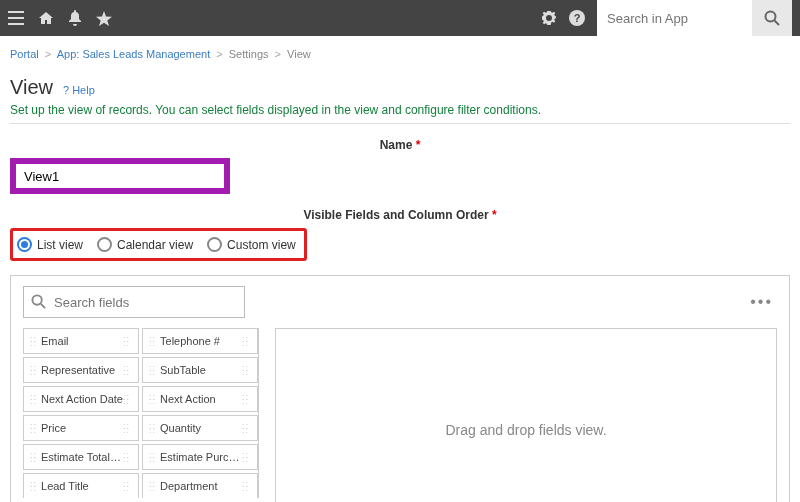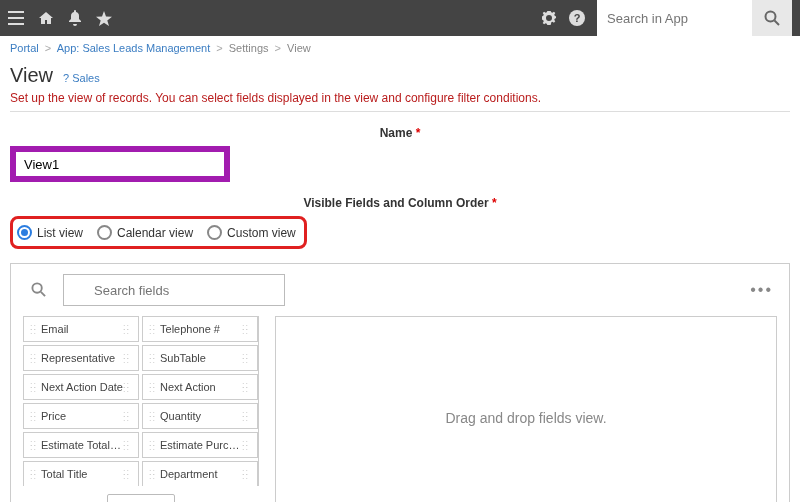--- a/index.html
+++ b/index.html
@@ -6,46 +6,46 @@
   body { font-family: Arial, Helvetica, sans-serif; font-size: 12px; color: #333; background: #fff; width: 800px; }
   
   .topbar { background: #444; height: 36px; display: flex; align-items: center; padding: 0 8px; }
   .topbar-left { display: flex; align-items: center; gap: 14px; flex: 1; }
   .topbar-right { display: flex; align-items: center; gap: 12px; }
   .tb-icon { color: #ddd; cursor: pointer; display: flex; align-items: center; }
   .search-container { display: flex; align-items: center; background: #0c4a6e; height: 36px; }
   .search-input { border: none; height: 36px; padding: 0 10px; font-size: 13px; width: 155px; outline: none; color: #555; }
   .search-btn { background: #e8e8e8; border: none; width: 40px; height: 36px; display: flex; align-items: center; justify-content: center; cursor: pointer; }
   
-  .breadcrumb { padding: 6px 10px; font-size: 11px; color: #888; }
+  .breadcrumb { padding: 12px 10px; font-size: 11px; color: #888; }
   .breadcrumb a { color: #3b7dc2; text-decoration: none; }
   .breadcrumb .sep { color: #aaa; margin: 0 3px; }
   
   .content { padding: 4px 10px 10px 10px; }
   .page-header { display: flex; align-items: baseline; gap: 10px; margin-bottom: 4px; }
   .page-title { font-size: 20px; font-weight: normal; color: #333; }
   .help-link { color: #3b7dc2; font-size: 11px; text-decoration: none; }
-  .page-desc { font-size: 12px; color: #b91c1c; margin-bottom: 6px; }
+  .page-desc { font-size: 12px; color: #15803d; margin-bottom: 6px; }
   hr.divider { border: none; border-top: 1px solid #ddd; margin-bottom: 14px; }
   
   .field-group { margin-bottom: 14px; }
   .field-label { font-size: 12px; font-weight: bold; margin-bottom: 6px; display: block; text-align: center; }
   .req { color: #d00; }
   .name-input { width: 220px; height: 36px; padding: 0 8px; border: 6px solid #a21caf; font-size: 13px; }
   
-  .view-type-row { display: flex; gap: 14px; align-items: flex-end; padding: 6px 8px 6px 4px; border: 3px solid #e02020; border-radius: 8px; width: max-content; }
+  .view-type-row { display: flex; gap: 14px; align-items: flex-end; padding: 6px 8px 6px 4px; border: 3px solid #e02020; border-radius: 3px; width: max-content; }
   .radio-item { display: flex; align-items: center; gap: 5px; cursor: pointer; font-size: 12px; }
   .radio-circle { width: 15px; height: 15px; border: 2px solid #888; border-radius: 50%; display: flex; align-items: center; justify-content: center; }
   .radio-circle.selected { border-color: #2b7de0; }
   .radio-dot { width: 7px; height: 7px; background: #2b7de0; border-radius: 50%; }
   
   .panel { border: 1px solid #ccc; padding: 10px 12px; margin-top: 12px; position: relative; }
   .panel-top { display: flex; justify-content: space-between; align-items: center; margin-bottom: 10px; }
   .search-fields-wrap { position: relative; width: 222px; }
-  .search-fields-input { width: 100%; height: 32px; padding: 0 8px 0 30px; border: 1px solid #bbb; font-size: 13px; margin-left: 40px; }
+  .search-fields-input { width: 100%; height: 32px; padding: 0 8px 0 30px; border: 1px solid #bbb; font-size: 13px; }
   .search-fields-icon { position: absolute; left: 8px; top: 8px; color: #888; }
   .kebab { color: #888; cursor: pointer; font-size: 16px; letter-spacing: 2px; padding-right: 4px; }
   
   .cols-wrap { display: flex; gap: 16px; }
   .fields-box { width: 236px; }
   .fields-scroll { height: 170px; overflow-y: scroll; border-right: 1px solid #ccc; }
   .fields-grid { display: grid; grid-template-columns: 1fr 1fr; gap: 3px; }
   .field-chip { background: #fff; border: 1px solid #ccc; height: 26px; padding: 0 8px 0 6px; display: flex; align-items: center; justify-content: space-between; font-size: 11px; color: #444; cursor: move; white-space: nowrap; overflow: hidden; }
   .field-chip .grip { color: #ccc; font-size: 9px; line-height: 4px; letter-spacing: 1px; }
   .field-chip .txt { flex: 1; overflow: hidden; text-overflow: ellipsis; padding-left: 4px; }
@@ -114,21 +114,21 @@
   <a href="#">App: Sales Leads Management</a>
   <span class="sep">&gt;</span>
   <span>Settings</span>
   <span class="sep">&gt;</span>
   <span>View</span>
 </div>
 
 <div class="content">
   <div class="page-header">
     <h1 class="page-title">View</h1>
-    <a href="#" class="help-link">? Sales</a>
+    <a href="#" class="help-link">? Help</a>
   </div>
   <p class="page-desc">Set up the view of records. You can select fields displayed in the view and configure filter conditions.</p>
   <hr class="divider">
 
   <div class="field-group">
     <label class="field-label"><span>Name</span> <span class="req">*</span></label>
     <input class="name-input" value="View1" style="">
   </div>
 
   <div class="field-group">
@@ -214,21 +214,21 @@
                 <span class="txt">Estimate Total Sales</span>
                 <span class="grip">::<br>::</span>
               </div>
               <div class="field-chip">
                 <span class="grip">::<br>::</span>
                 <span class="txt">Estimate Purchase D...</span>
                 <span class="grip">::<br>::</span>
               </div>
               <div class="field-chip">
                 <span class="grip">::<br>::</span>
-                <span class="txt">Total Title</span>
+                <span class="txt">Lead Title</span>
                 <span class="grip">::<br>::</span>
               </div>
               <div class="field-chip">
                 <span class="grip">::<br>::</span>
                 <span class="txt">Department</span>
                 <span class="grip">::<br>::</span>
               </div>
             </div>
         </div>
         <div class="add-all-row">

